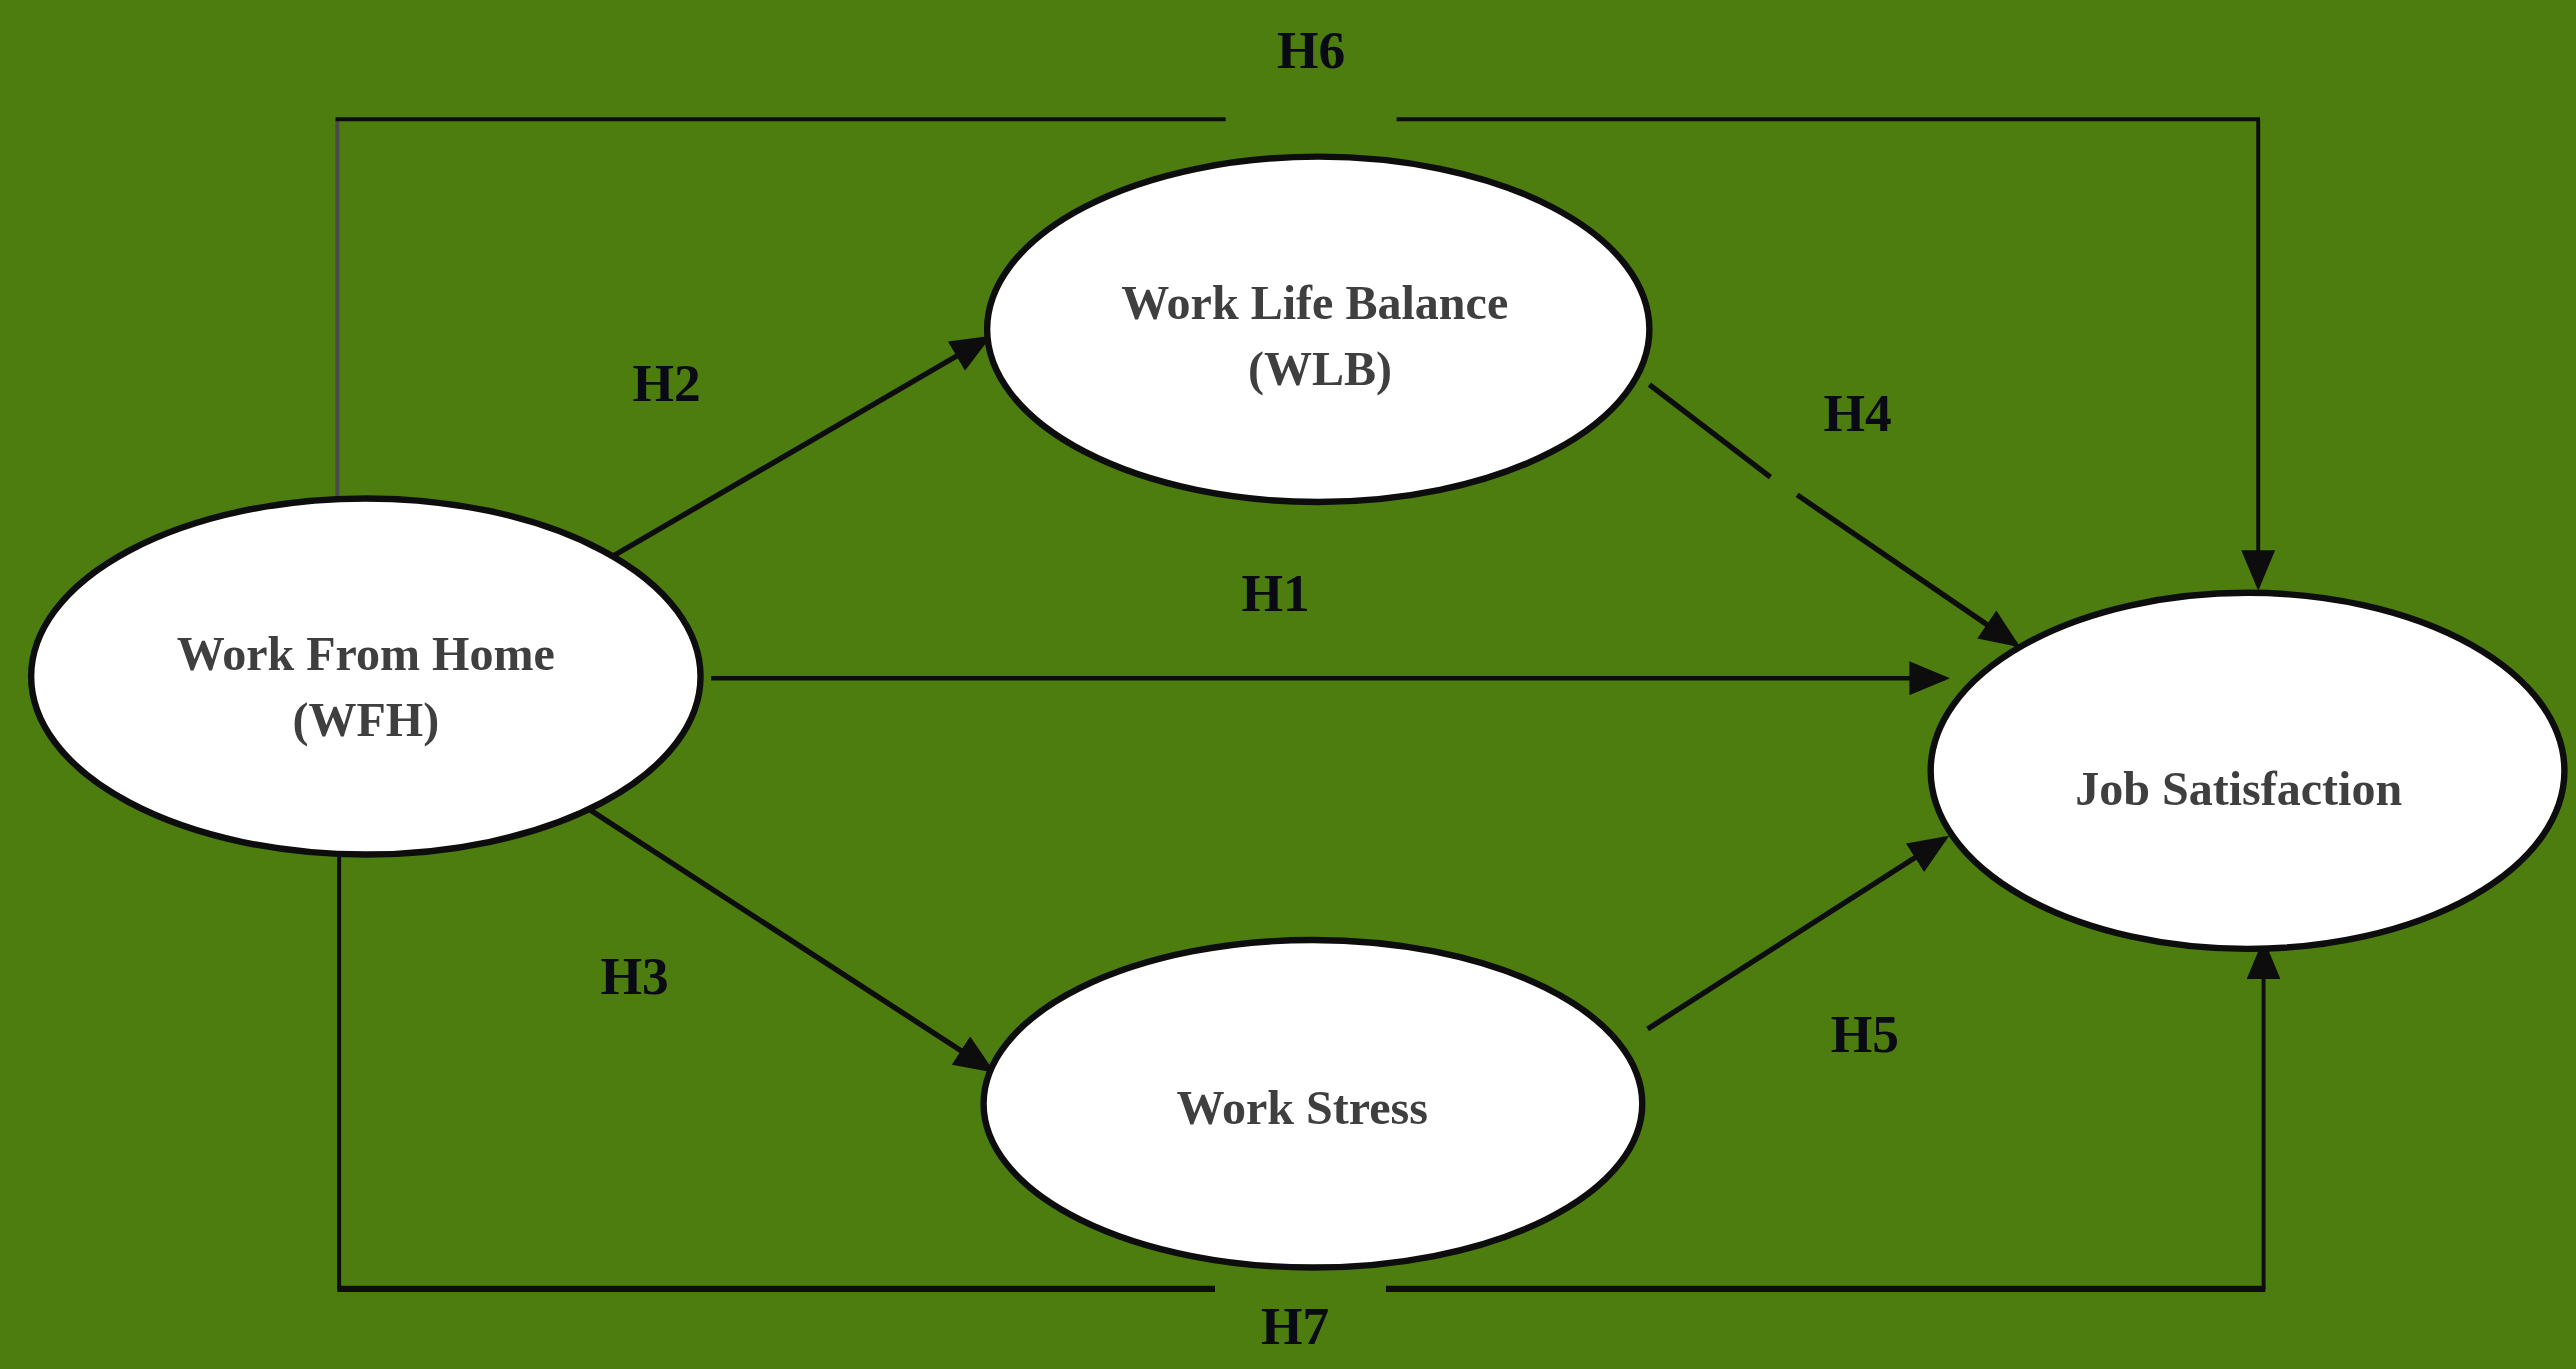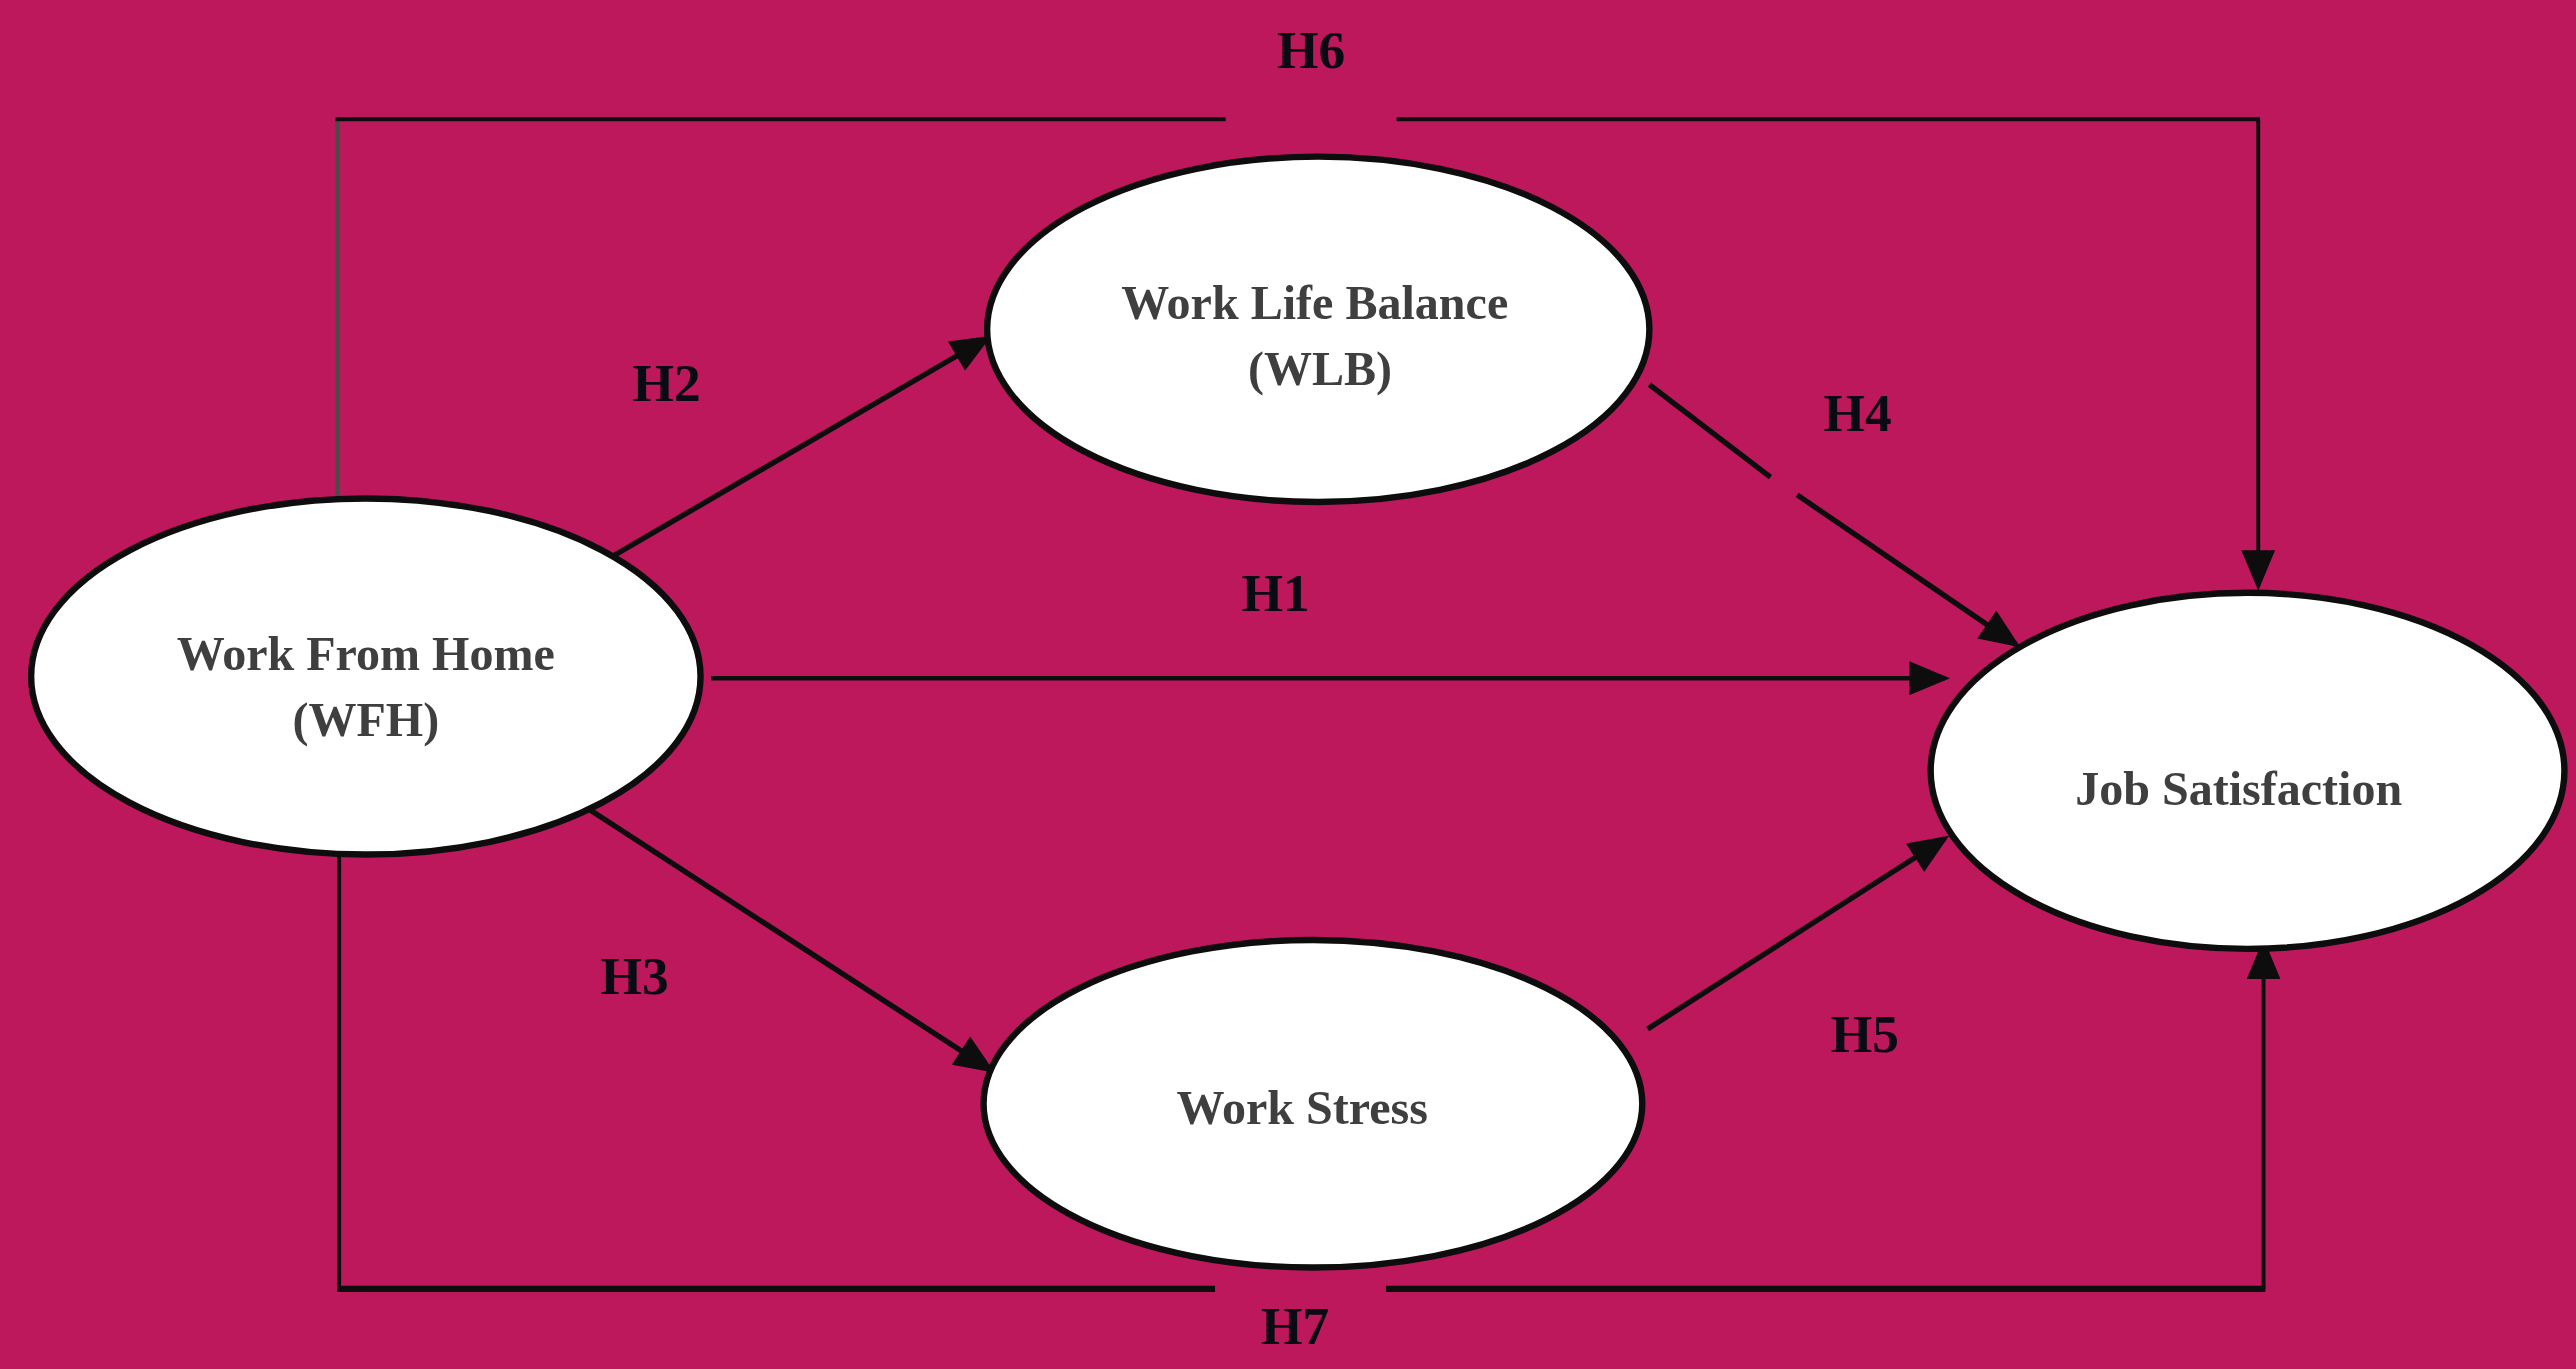--- a/index.html
+++ b/index.html
@@ -6,21 +6,21 @@
     margin: 0;
     padding: 0;
     background: #ffffff;
     width: 100%;
     height: 100%;
     overflow: hidden;
   }
   .stage {
     width: 100vw;
     height: 100vh;
-    background: #be185d;
+    background: #4d7c0f;
     display: flex;
     align-items: center;
     justify-content: center;
   }
   svg {
     width: 100vw;
     height: 100vh;
     display: block;
     font-family: "Liberation Serif", "DejaVu Serif", serif;
   }

